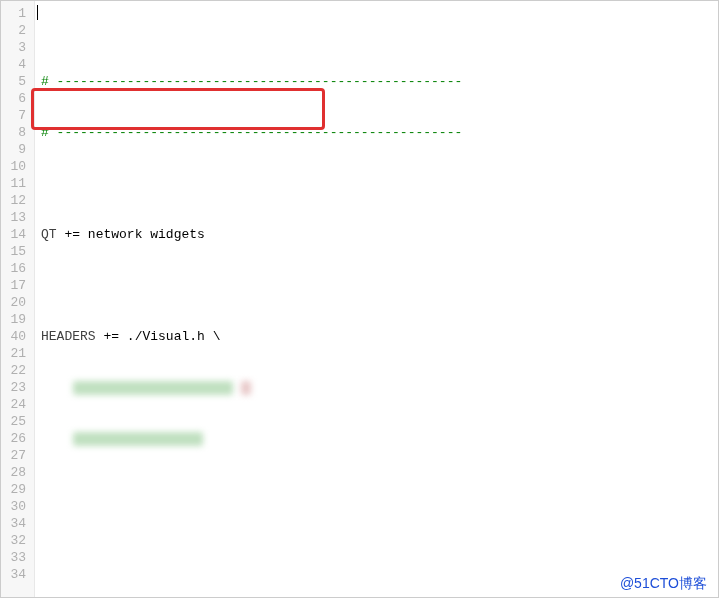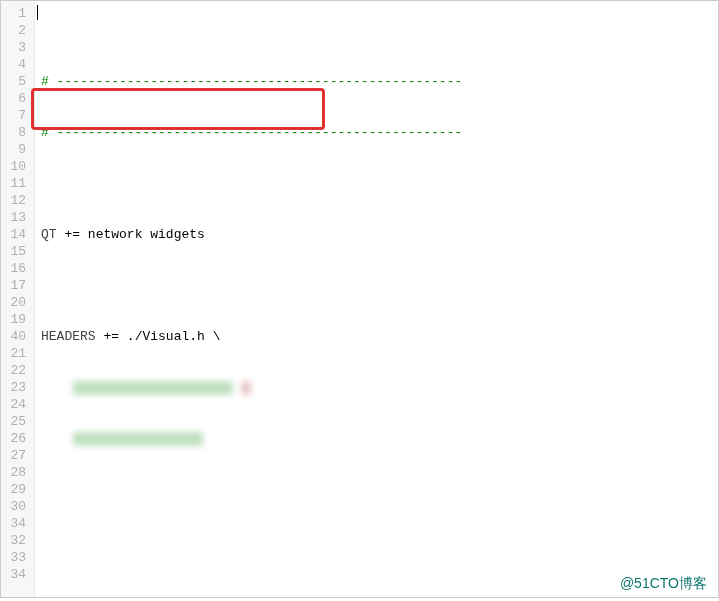--- a/index.html
+++ b/index.html
@@ -63,21 +63,21 @@
     left: 2px;
     top: 4px;
     width: 1px;
     height: 15px;
     background: #000;
   }
   .watermark {
     position: absolute;
     right: 12px;
     bottom: 8px;
-    color: #0f766e;
+    color: #1d4ed8;
     font-family: sans-serif;
     font-size: 14px;
     pointer-events: none;
   }
 </style>
 </head>
 <body>
 
 <div class="editor">
   <div class="gutter">

